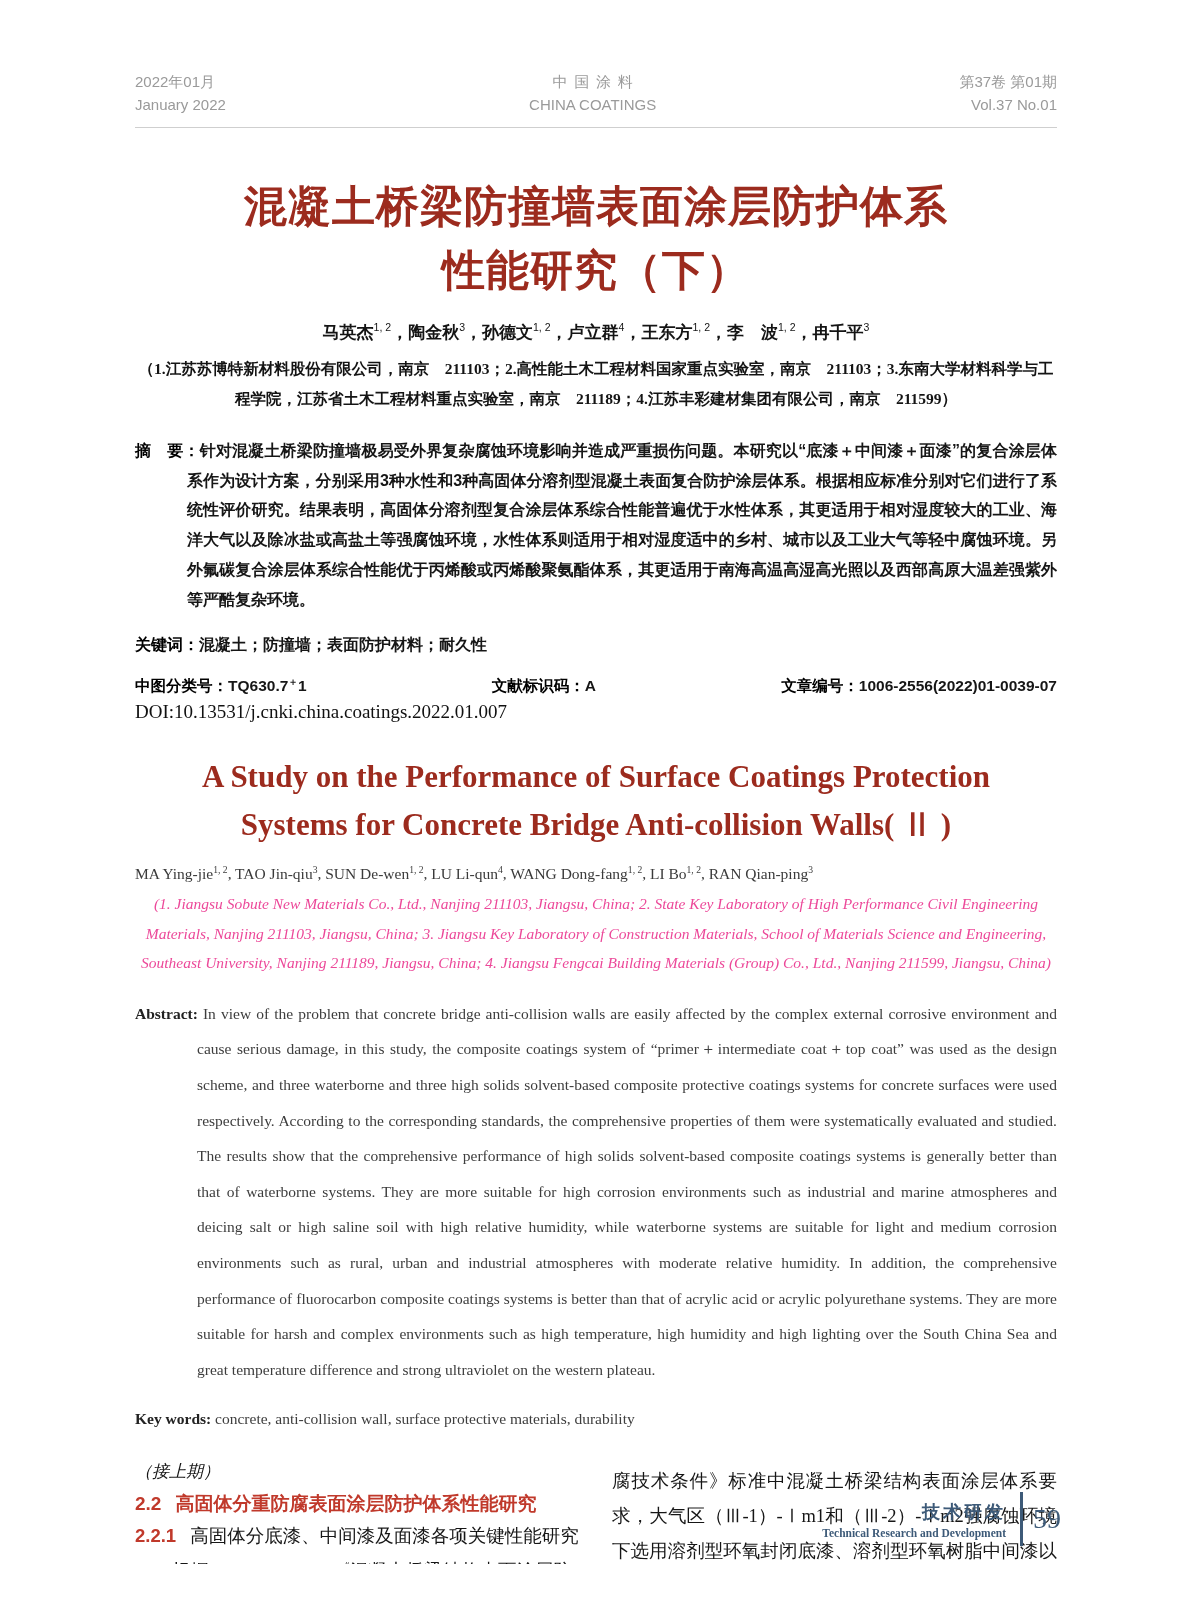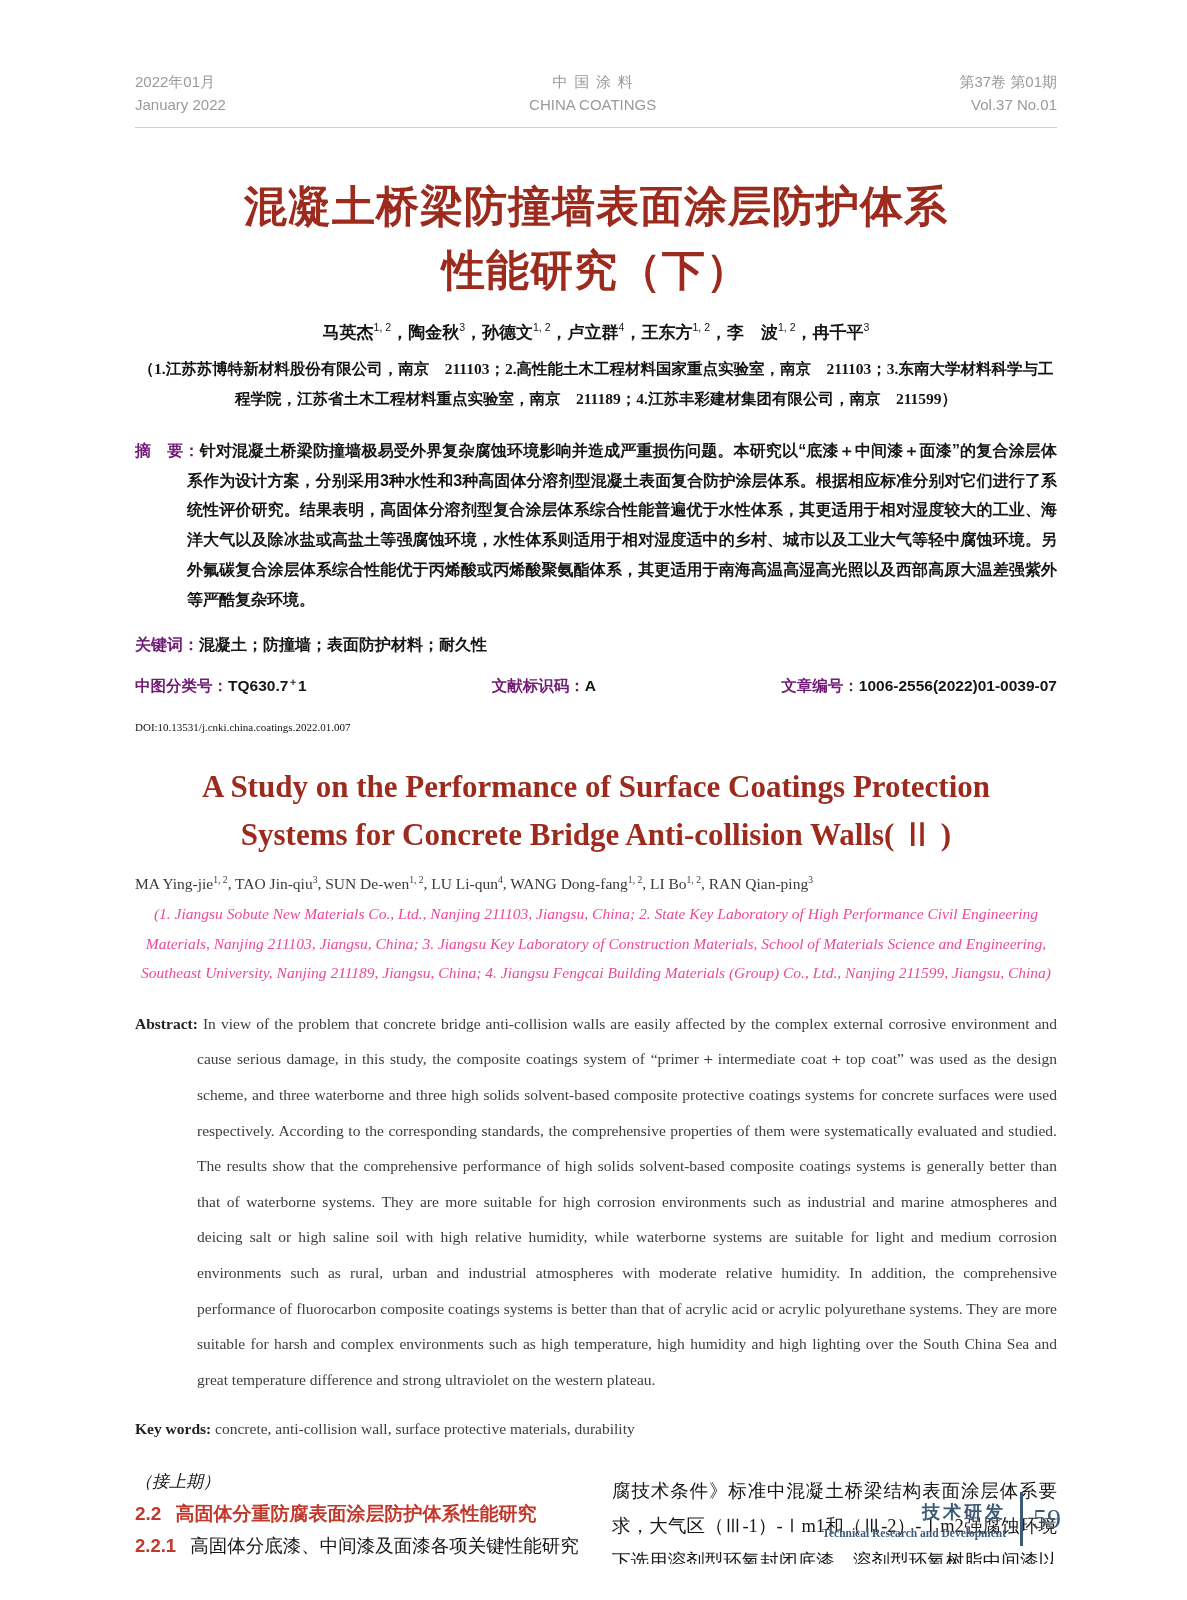--- a/index.html
+++ b/index.html
@@ -24,26 +24,26 @@
   .title-cn { margin:46px 0 0; text-align:center; color:#9c2b1e;
     font-size:43px; font-weight:bold; line-height:1.5; letter-spacing:1px; }
   .authors-cn { margin-top:18px; text-align:center; font-size:17px; color:#141414; font-weight:bold; }
   .authors-cn sup { font-weight:normal; }
   .affil-cn { margin-top:10px; text-align:center; font-size:15.5px; line-height:1.95;
     color:#141414; font-weight:bold;font-family:Liberation Serif, serif; }
 
   
   .abstract-cn { margin-top:22px; font-size:16px; line-height:1.86; text-align:justify;
     padding-left:52px; text-indent:-52px; color:#161616; font-weight:bold; }
-  .lbl-red { color:#701a75; }
+  .lbl-red { color:#000000; }
   .keywords-cn { margin-top:2px; font-size:16px; line-height:1.86; color:#161616; font-weight:bold; }
   .meta-row { display:flex; justify-content:space-between; margin-top:16px;
     font-size:15.5px; color:#161616; font-weight:bold; }
-  .doi { margin-top:24px; font-family:"Liberation Serif", serif; font-weight:normal;
-    font-size:11px; color:#111; }
+  .doi { margin-top:4px; font-family:"Liberation Serif", serif; font-weight:normal;
+    font-size:19px; color:#111; }
 
   
   .title-en { margin:30px 0 0; text-align:center; color:#9c2b1e;
     font-family:"Liberation Serif", serif; font-size:31px; font-weight:bold; line-height:1.55; }
   .authors-en { margin-top:16px; text-align:left; font-family:"Liberation Serif", serif;
     font-size:15.5px; color:#3a3a3a; }
   .affil-en { margin-top:6px; text-align:center; font-family:"Liberation Serif", serif;
     font-style:italic; font-size:15.5px; line-height:1.9; color:#ec4899; }
 
   

